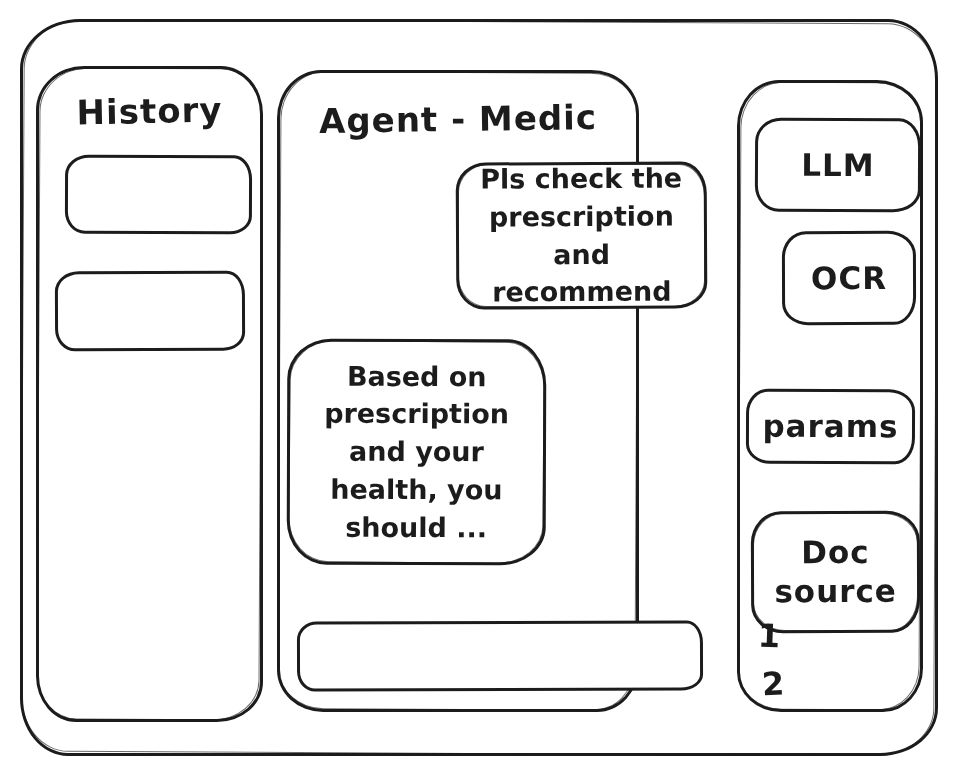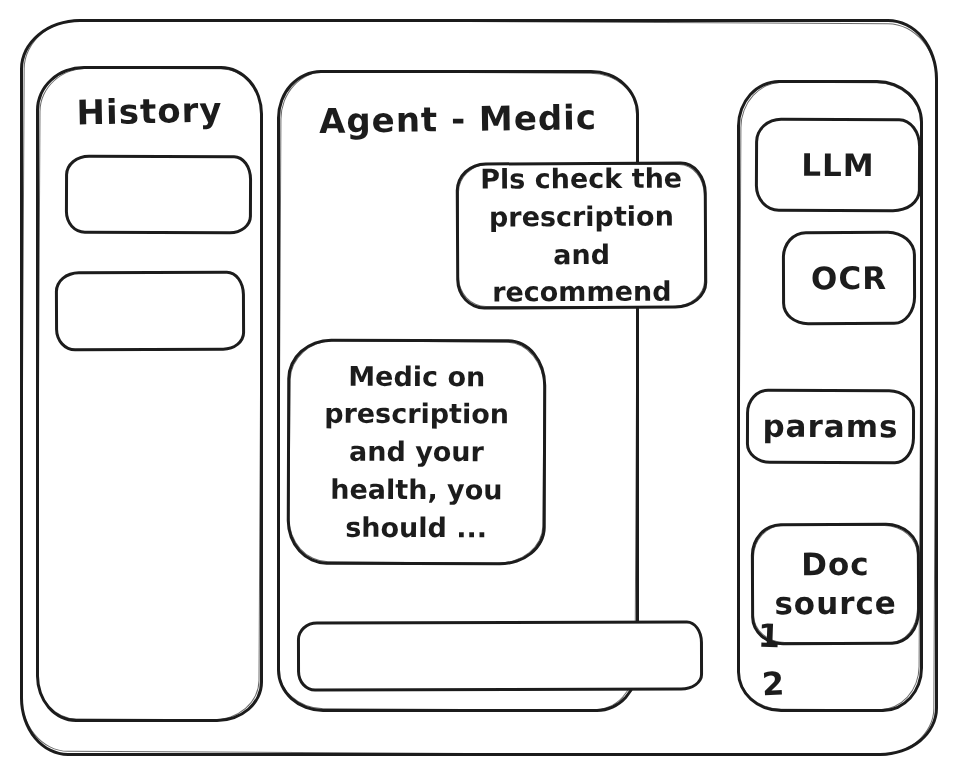--- a/index.html
+++ b/index.html
@@ -67,21 +67,21 @@
     display:flex;align-items:center;justify-content:center;text-align:center;
     font-size:31px;font-weight:700;letter-spacing:1px;line-height:1.25;
     cursor:pointer;
   }
   .tool-llm{left:15px;top:35px;width:166px;height:94px;
     border-radius:26px 22px 28px 24px / 24px 28px 22px 26px;transform:rotate(.25deg);}
   .tool-ocr{left:15px;top:148px;width:134px;height:94px;
     border-radius:24px 28px 22px 26px / 26px 24px 28px 22px;transform:rotate(-.2deg);margin-left:27px;}
   .tool-params{left:6px;top:306px;width:169px;height:75px;
     border-radius:22px 26px 20px 24px / 24px 22px 26px 20px;transform:rotate(.2deg);}
-  .tool-doc{left:11px;top:440px;width:169px;height:122px;
+  .tool-doc{left:11px;top:428px;width:169px;height:122px;
     border-radius:30px 34px 28px 32px / 32px 30px 34px 28px;transform:rotate(-.25deg);
     padding:4px 26px;}
   .doc-num{
     position:absolute;font-size:32px;font-weight:700;cursor:pointer;
   }
   .num-1{left:18px;top:534px;transform:rotate(2deg);}
   .num-2{left:22px;top:582px;transform:rotate(-3deg);}
 </style>
 </head>
 <body>
@@ -94,21 +94,21 @@
     <div class="panel-title t-history">History</div>
     <div class="sk hist-box hist-1"></div>
     <div class="sk hist-box hist-2"></div>
   </div>
 
   <div class="sk panel-center dbl">
     <div class="panel-title t-agent">Agent - Medic</div>
 
     <div class="sk bubble bubble-user dbl">Pls check the prescription and recommend</div>
 
-    <div class="sk bubble bubble-agent dbl">Medic on prescription and your health, you should ...</div>
+    <div class="sk bubble bubble-agent dbl">Based on prescription and your health, you should ...</div>
 
     <input type="text" class="sk chat-input" value="" style="">
   </div>
 
   <div class="sk panel-right dbl">
     <div class="sk tool tool-llm">LLM</div>
     <div class="sk tool tool-ocr">OCR</div>
     <div class="sk tool tool-params">params</div>
     <div class="sk tool tool-doc dbl">Doc source</div>
     <div class="doc-num num-1">1</div>

